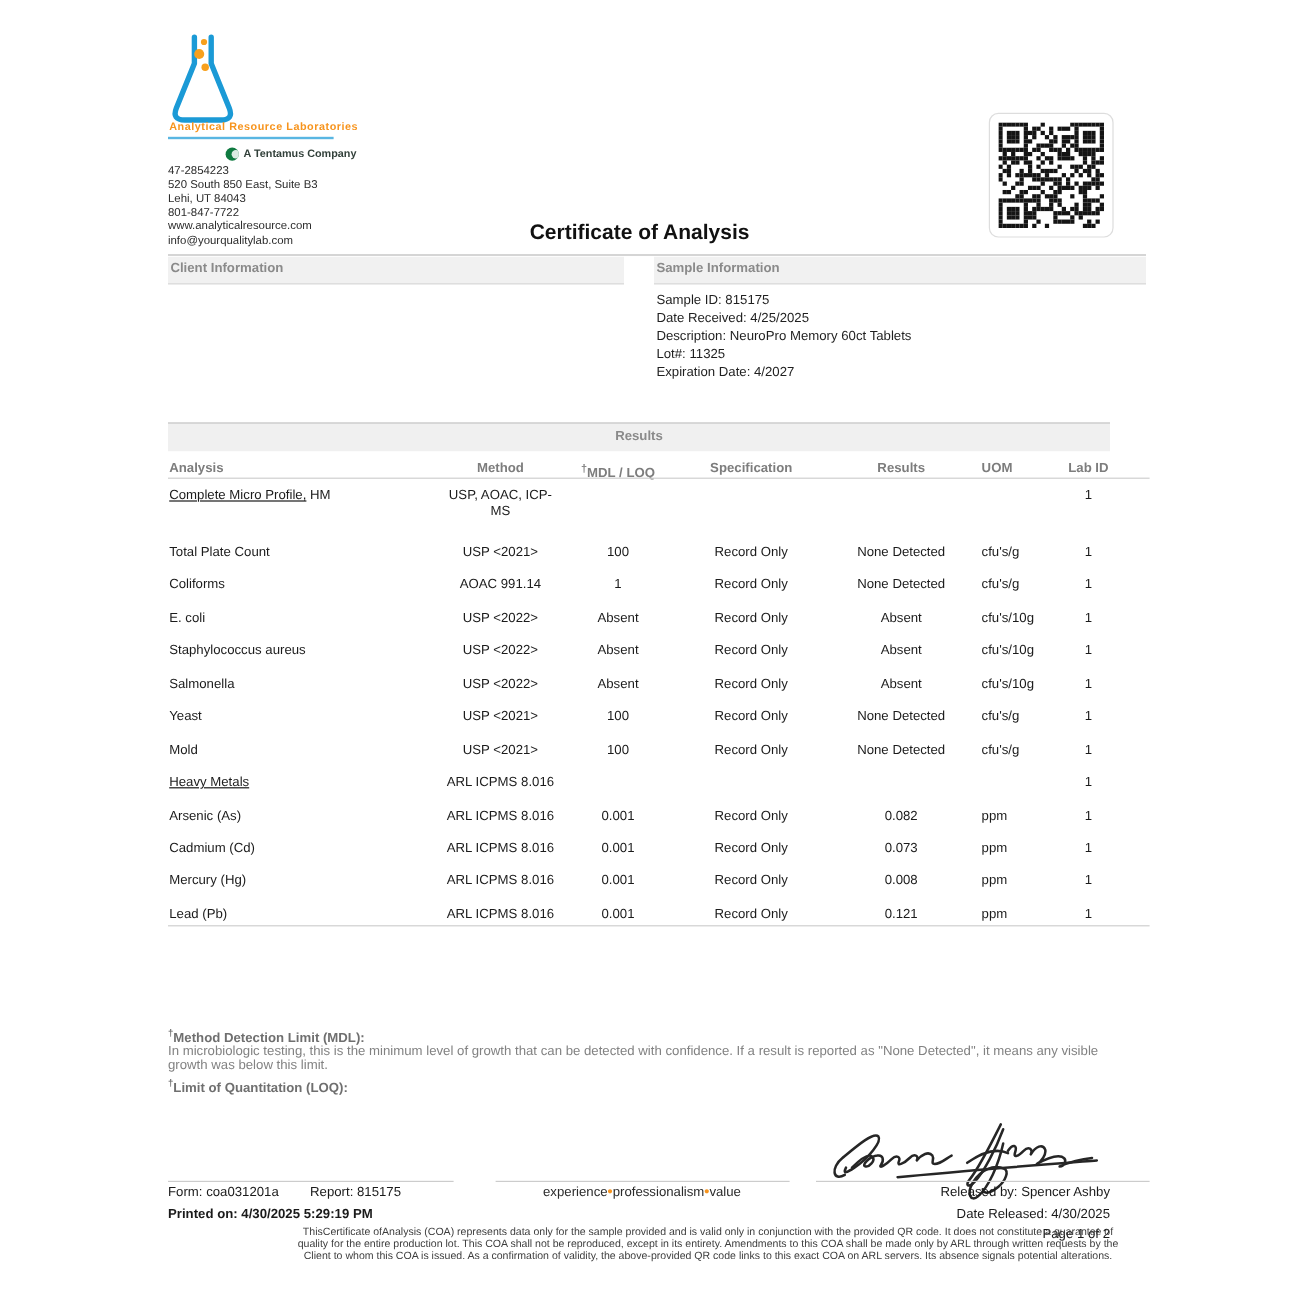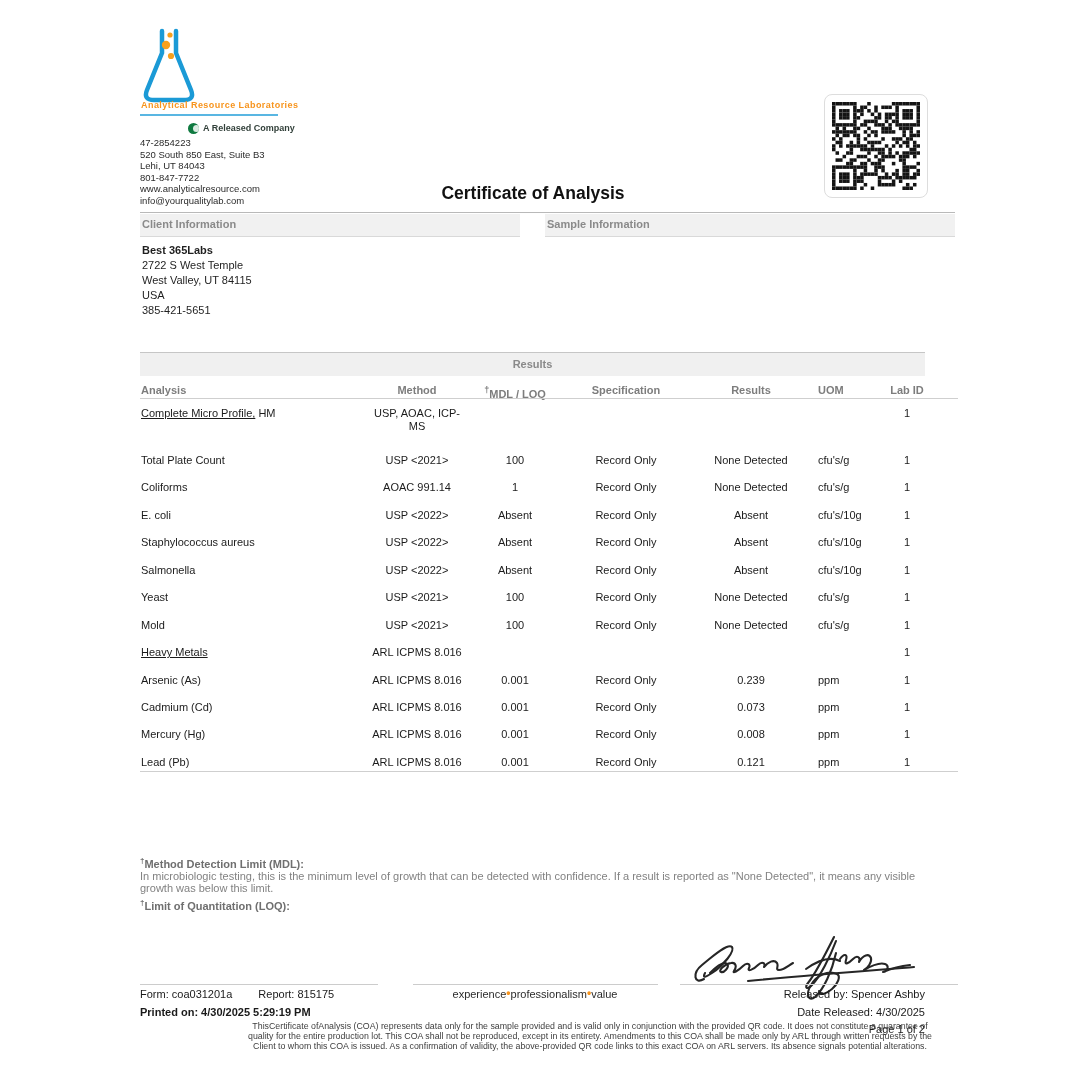--- a/index.html
+++ b/index.html
@@ -89,21 +89,21 @@
       <circle cx="28" cy="7" r="2.6" fill="#f7a01d"></circle>
       <circle cx="24" cy="17" r="4.2" fill="#f7a01d"></circle>
       <circle cx="29" cy="28" r="3.1" fill="#f7a01d"></circle>
     </svg>
     <div class="arl-sub">Analytical Resource Laboratories</div>
     <div class="arl-rule"></div>
   </div>
 
   <div class="abs tentamus">
     <span class="tentamus-icon"></span>
-    <span class="tentamus-label">A Released Company</span>
+    <span class="tentamus-label">A Tentamus Company</span>
   </div>
 
   <div class="abs contact">
     <div>47-2854223</div>
     <div>520 South 850 East, Suite B3</div>
     <div>Lehi, UT 84043</div>
     <div>801-847-7722</div>
     <div>www.analyticalresource.com</div>
     <div>info@yourqualitylab.com</div>
   </div>
@@ -444,28 +444,28 @@
 
   <div class="abs rule-top"></div>
 
   <div class="abs sec-band band-client">
     <span class="sec-heading">Client Information</span>
   </div>
   <div class="abs sec-band band-sample">
     <span class="sec-heading">Sample Information</span>
   </div>
 
-  <div class="abs client-block">
-    <div class="client-name">Best 365Labs</div>
-    <div>2722 S West Temple</div>
-    <div>West Valley, UT 84115</div>
-    <div>USA</div>
-    <div>385-421-5651</div>
-  </div>
-
+
+  <div class="abs sample-block">
+    <div>Sample ID: 815175</div>
+    <div>Date Received: 4/25/2025</div>
+    <div>Description: NeuroPro Memory 60ct Tablets</div>
+    <div>Lot#: 11325</div>
+    <div>Expiration Date: 4/2027</div>
+  </div>
 
   <div class="abs results-band">
     <span>Results</span>
   </div>
 
   <div class="abs thead">
     <span class="cell c-analysis">Analysis</span>
     <span class="cell c-method">Method</span>
     <span class="cell c-mdl"><sup>†</sup><span>MDL / LOQ</span></span>
     <span class="cell c-spec">Specification</span>
@@ -564,21 +564,21 @@
       <span class="cell c-results"></span>
       <span class="cell c-uom"></span>
       <span class="cell c-lab">1</span>
     </div>
 
     <div class="row">
       <span class="cell c-analysis"><span class="u"></span><span>Arsenic (As)</span></span>
       <span class="cell c-method">ARL ICPMS 8.016</span>
       <span class="cell c-mdl">0.001</span>
       <span class="cell c-spec">Record Only</span>
-      <span class="cell c-results">0.239</span>
+      <span class="cell c-results">0.082</span>
       <span class="cell c-uom">ppm</span>
       <span class="cell c-lab">1</span>
     </div>
 
     <div class="row">
       <span class="cell c-analysis"><span class="u"></span><span>Cadmium (Cd)</span></span>
       <span class="cell c-method">ARL ICPMS 8.016</span>
       <span class="cell c-mdl">0.001</span>
       <span class="cell c-spec">Record Only</span>
       <span class="cell c-results">0.073</span>

